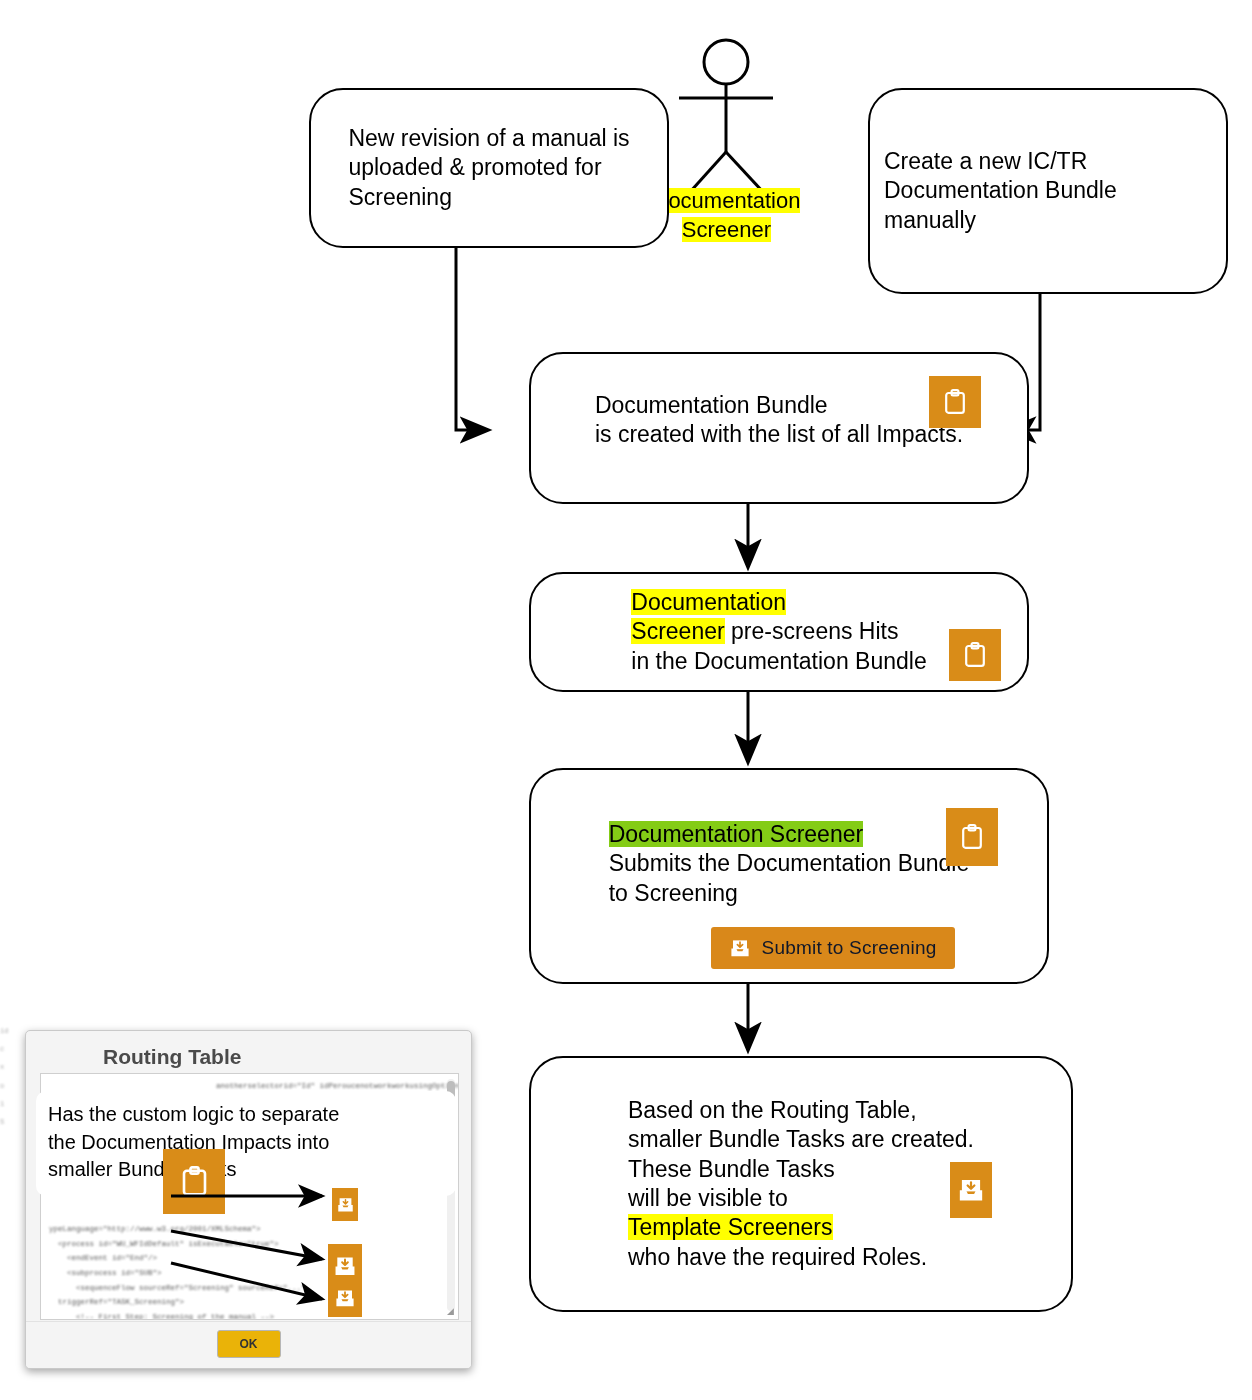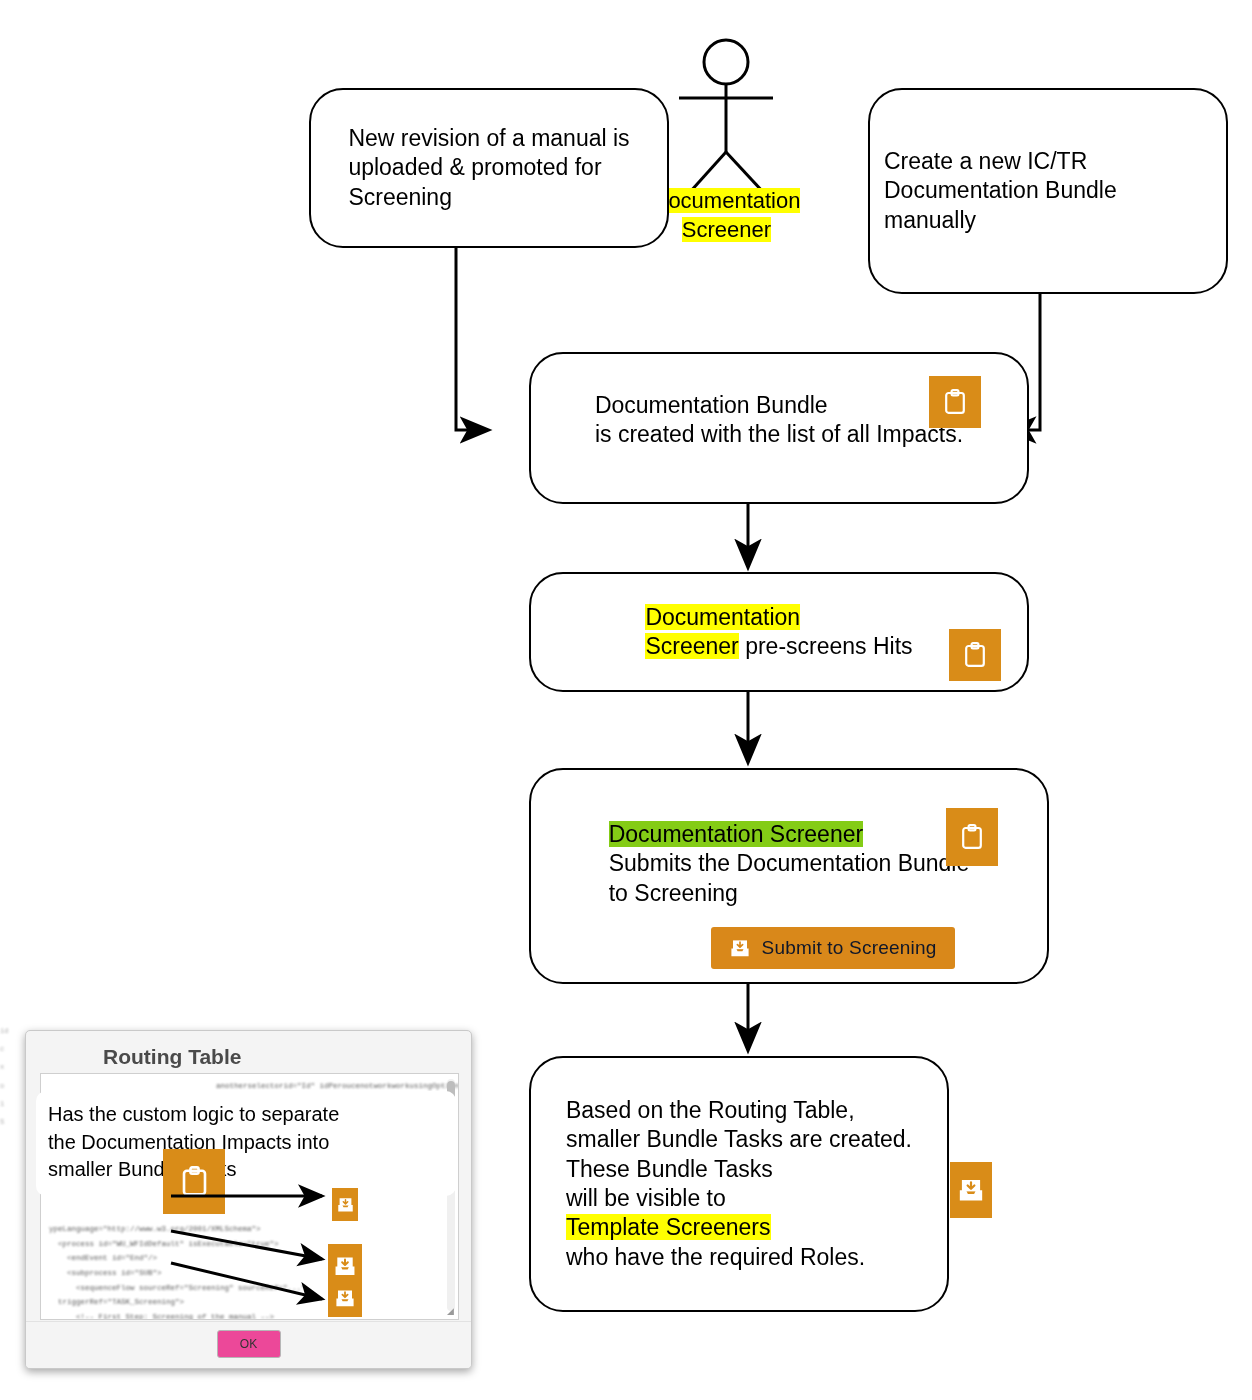--- a/index.html
+++ b/index.html
@@ -83,23 +83,23 @@
     position:absolute;left:10px;top:60px;width:400px;
     background:#fff;border-radius:10px;padding:10px 8px 12px 12px;
     font-size:20px;line-height:1.38;color:#000;z-index:4;
   }
   .dialog-footer{
     position:absolute;left:0;bottom:0;width:100%;height:46px;
     background:#f4f4f4;border-top:1px solid #e2e2e2;
   }
   .ok-btn{
     position:absolute;left:50%;transform:translateX(-50%);bottom:10px;
-    width:62px;height:26px;background:#ec4899;border:1px solid #b6b6b6;
+    width:62px;height:26px;background:#eab308;border:1px solid #b6b6b6;
     border-radius:3px;font-size:12px;color:#333;
-    display:flex;align-items:center;justify-content:center;z-index:7;
+    display:flex;align-items:center;justify-content:center;z-index:7;font-weight:bold;
   }
   .dlg-tile{position:absolute;background:#d98c18;display:flex;align-items:center;justify-content:center;z-index:5;}
   svg.dlg-arrows{position:absolute;left:0;top:0;width:445px;height:337px;z-index:5;pointer-events:none;}
 
   
   .bg-strip{
     position:absolute;left:0;top:1022px;width:26px;height:340px;
     font-family:"Liberation Mono","DejaVu Sans Mono",monospace;
     font-size:7px;line-height:2.6;color:#6b6b6b;white-space:pre;
     filter:blur(.8px);opacity:.55;z-index:1;
@@ -170,20 +170,21 @@
         <rect x="2.2" y="4" width="17.6" height="19.8" rx="2.4" fill="none" stroke="#fff" stroke-width="2.2"></rect>
         <rect x="7.6" y="1.2" width="6.8" height="5.2" rx="1.4" fill="none" stroke="#fff" stroke-width="2.2"></rect>
       </svg>
     </div>
   </div>
 
   <div class="node f23" style="left:497px;top:572px;width:500px;height:120px;">
     <div class="txt">
       <div><span class="hl">Documentation</span></div>
       <div><span class="hl">Screener</span><span> pre-screens Hits</span></div>
+      <div>in the Documentation Bundle</div>
     </div>
     <div class="tile" style="left:418px;top:55px;width:52px;height:52px;">
       <svg width="22" height="26" viewBox="0 0 22 26">
         <rect x="2.2" y="4" width="17.6" height="19.8" rx="2.4" fill="none" stroke="#fff" stroke-width="2.2"></rect>
         <rect x="7.6" y="1.2" width="6.8" height="5.2" rx="1.4" fill="none" stroke="#fff" stroke-width="2.2"></rect>
       </svg>
     </div>
   </div>
 
   <div class="node f23" style="left:497px;top:768px;width:520px;height:216px;">
@@ -201,21 +202,21 @@
     <div class="btn-submit" style="left:180px;top:157px;width:244px;height:42px;">
       <svg width="20" height="19" viewBox="0 0 20 19">
         <path d="M3 1.4 H17 V10.2 H3 Z" fill="#fff"></path>
         <path d="M1.4 9.4 H6.2 L7.6 12.2 H12.4 L13.8 9.4 H18.6 V17.2 H1.4 Z" fill="#fff"></path>
         <path d="M10 3.2 V7.4 M7.4 5.6 L10 8.2 L12.6 5.6" stroke="#d9881a" stroke-width="1.7" fill="none" stroke-linecap="round" stroke-linejoin="round"></path>
       </svg>
       <span class="lbl">Submit to Screening</span>
     </div>
   </div>
 
-  <div class="node f23" style="left:497px;top:1056px;width:420px;height:256px;">
+  <div class="node f23" style="left:497px;top:1056px;width:544px;height:256px;">
     <div class="txt">
       <div>Based on the Routing Table,</div>
       <div>smaller Bundle Tasks are created.</div>
       <div>These Bundle Tasks</div>
       <div>will be visible to</div>
       <div><span class="hl">Template Screeners</span></div>
       <div>who have the required Roles.</div>
     </div>
     <div class="tile" style="left:419px;top:104px;width:42px;height:56px;">
       <svg width="26" height="25" viewBox="0 0 20 19">

